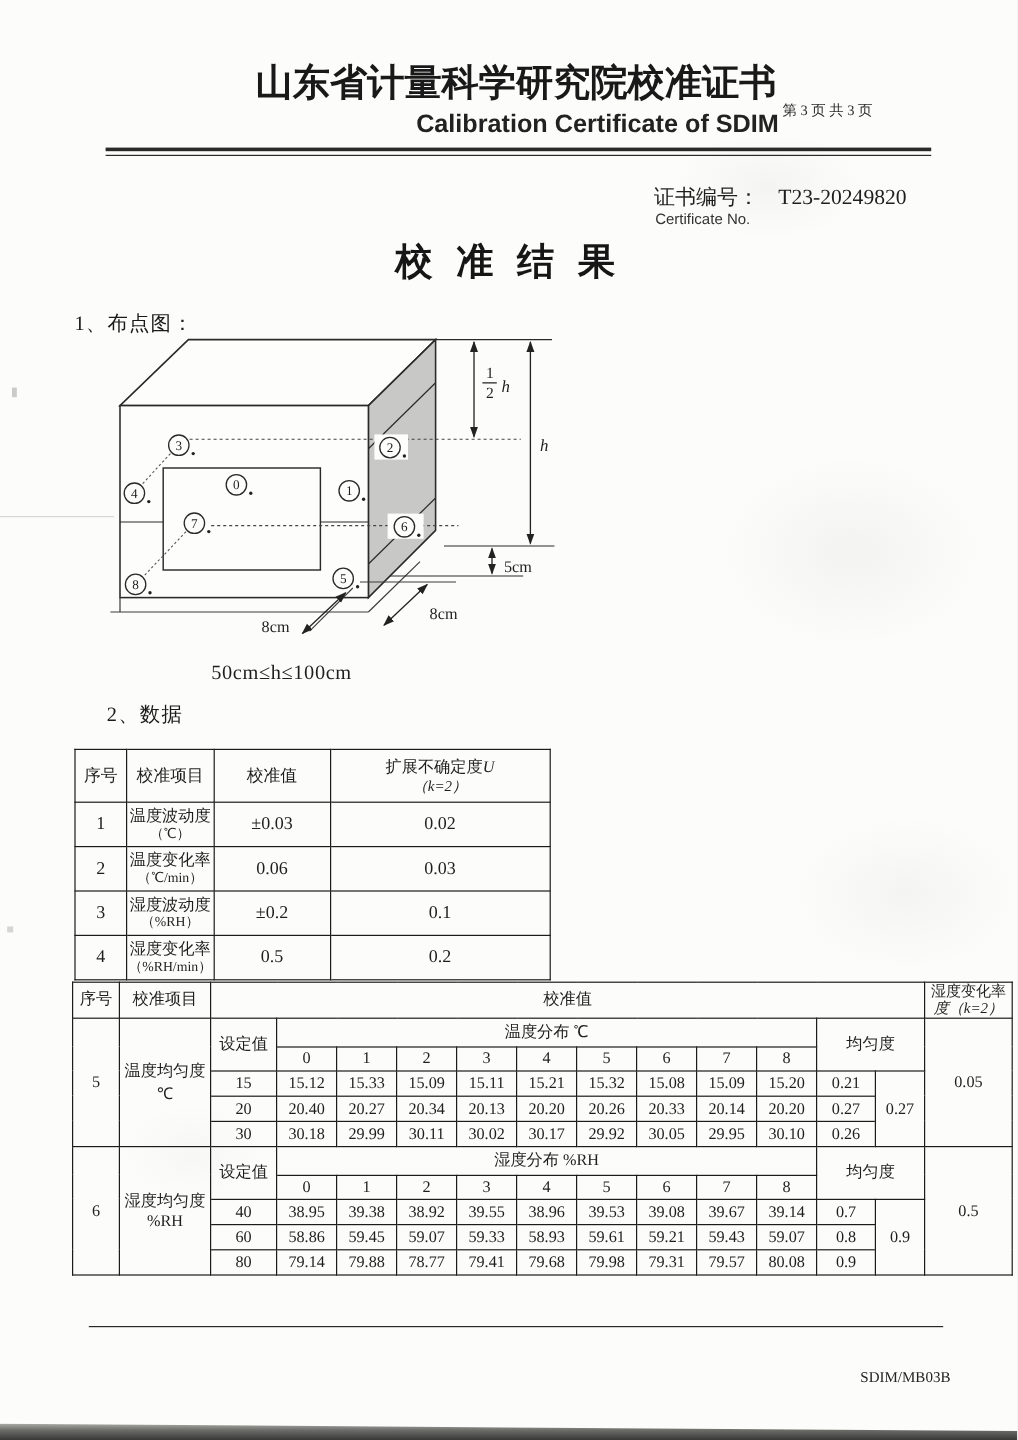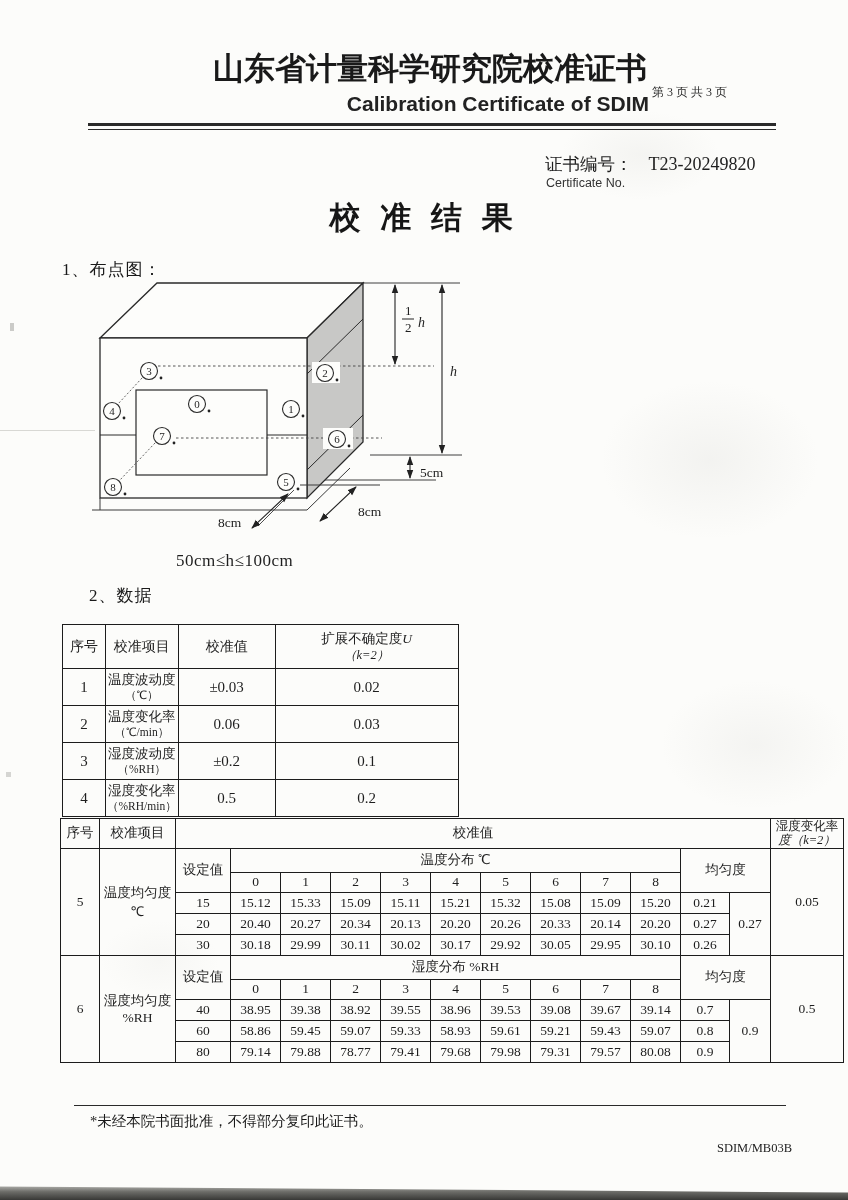--- a/index.html
+++ b/index.html
@@ -400,18 +400,17 @@
       <td class="num">79.57</td>
       <td class="num">80.08</td>
       <td class="num">0.9</td>
     </tr>
   </tbody>
     </table>
 
 
   <div class="foot-rule"></div>
   <div class="notes">
-    <div>*未经本院书面批准，不得部分复印此证书。</div>
   </div>
   <div class="form-code">SDIM/MB03B</div>
 
   <div class="bottom-edge"></div>
 </div>
 
 </body></html>

